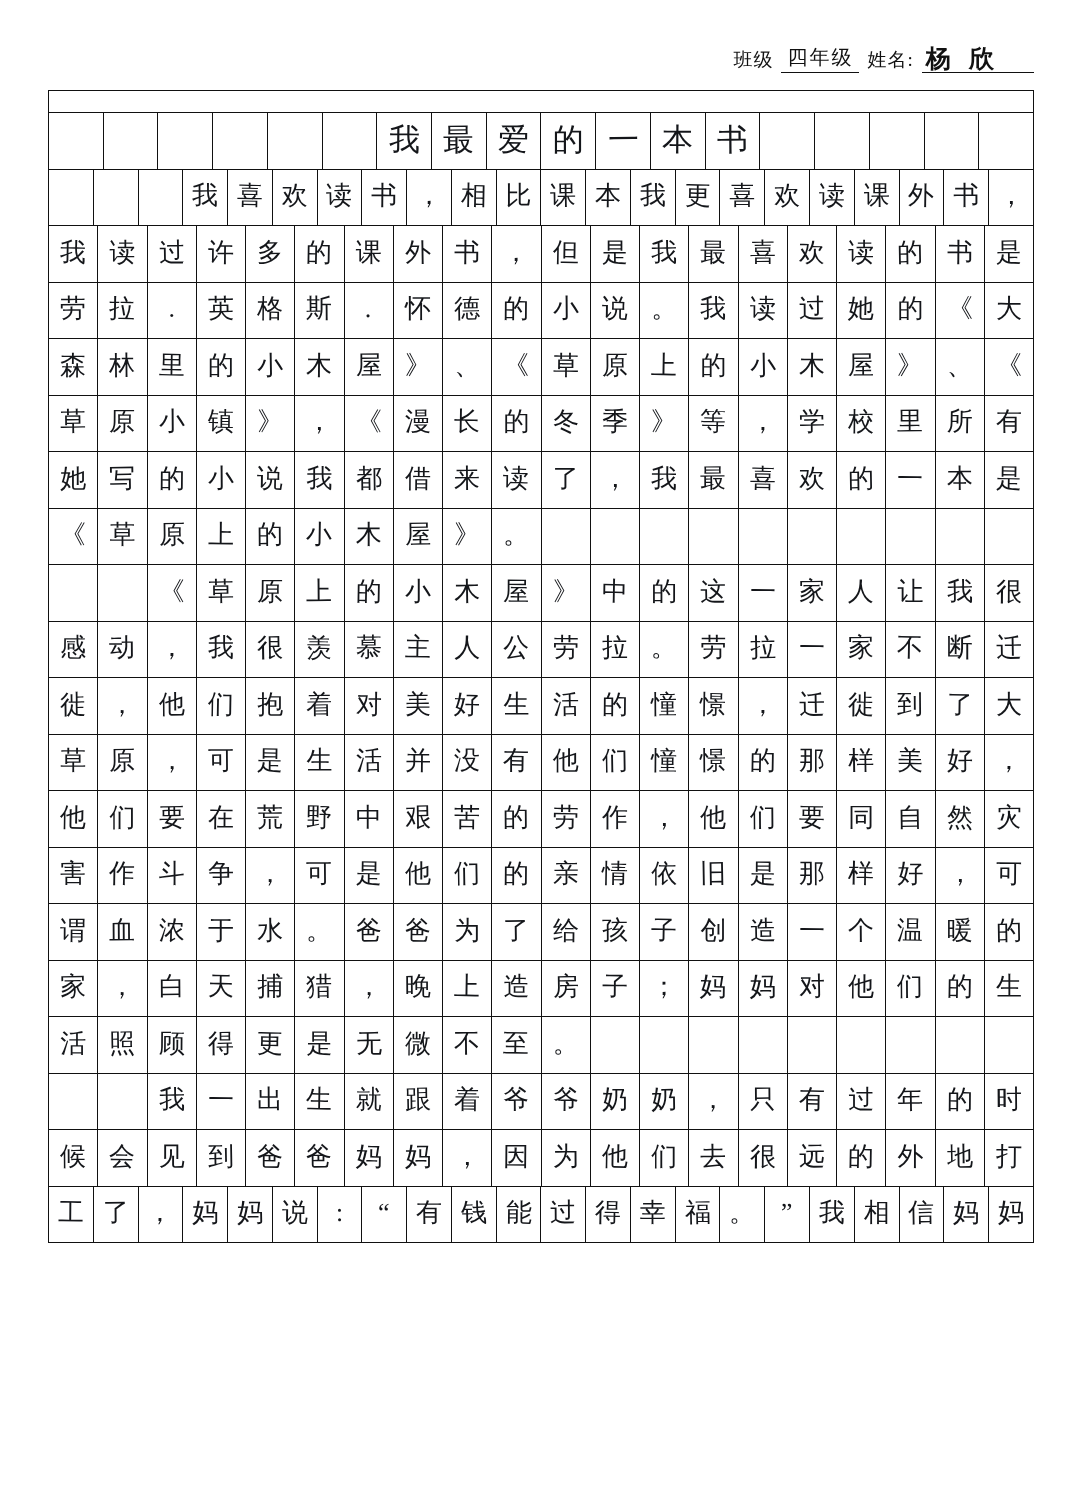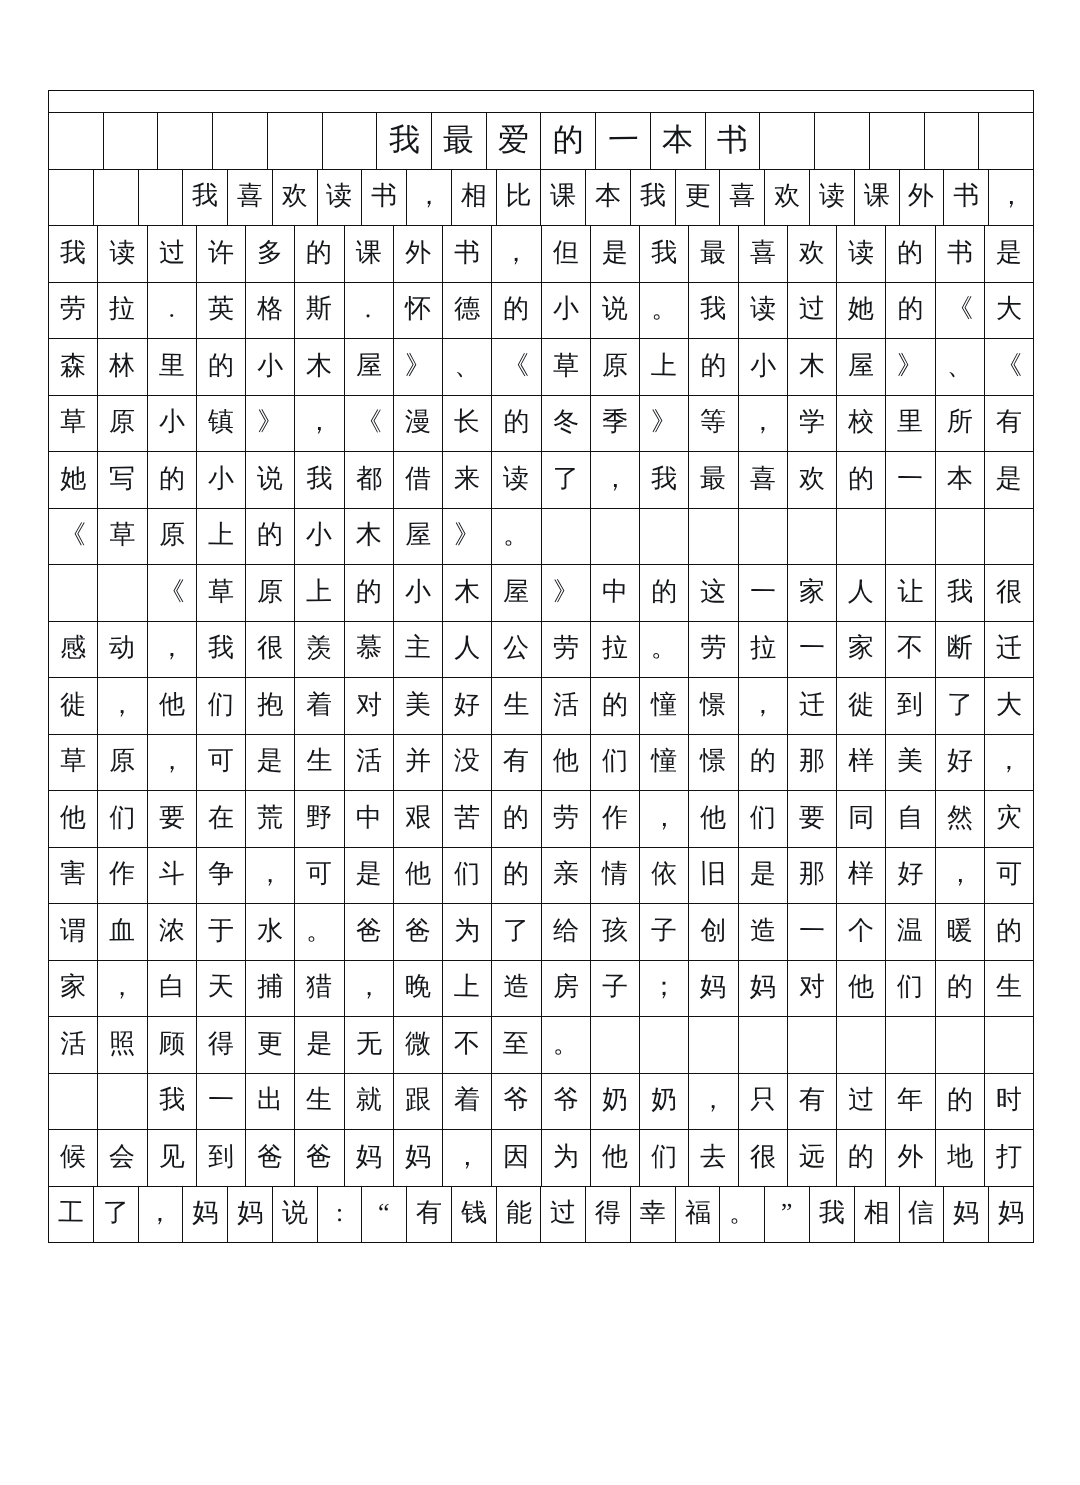--- a/index.html
+++ b/index.html
@@ -97,20 +97,26 @@
   }
   .cell.small span {
     font-size: 26px;
   }
 </style>
 </head>
 <body>
 
 <div class="page">
 
+  <div class="header">
+    <span class="hlabel">班级</span>
+    <span class="hvalue-class">四年级</span>
+    <span class="hlabel">姓名:</span>
+    <span class="hvalue-name">杨 欣</span>
+  </div>
 
   <div class="sheet" id="sheet">
     <div class="grid-row thin"></div>
   <div class="grid-row">
         <div class="cell empty"></div>
         <div class="cell empty"></div>
         <div class="cell empty"></div>
         <div class="cell empty"></div>
         <div class="cell empty"></div>
         <div class="cell empty"></div>

